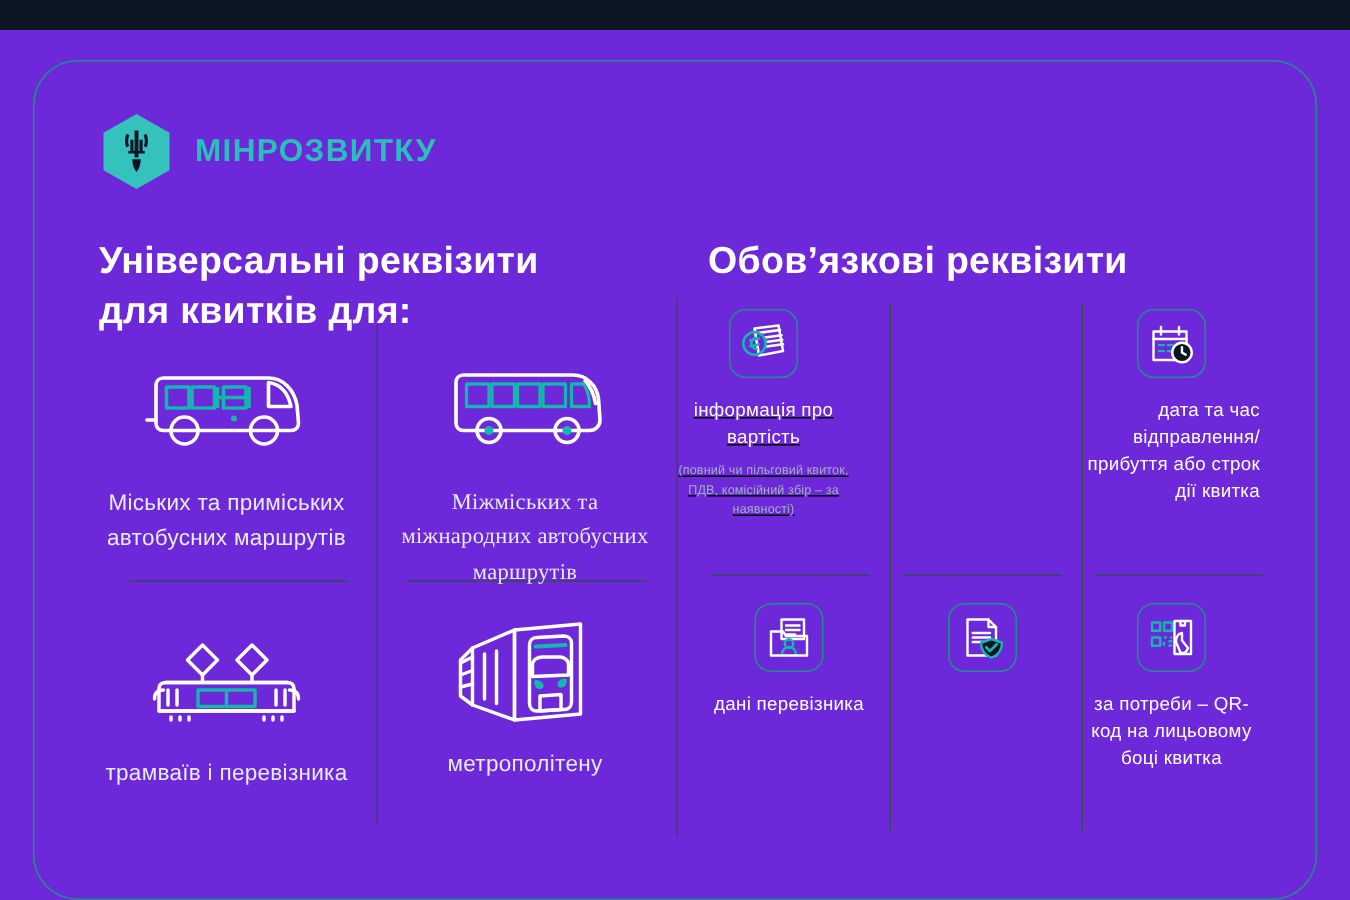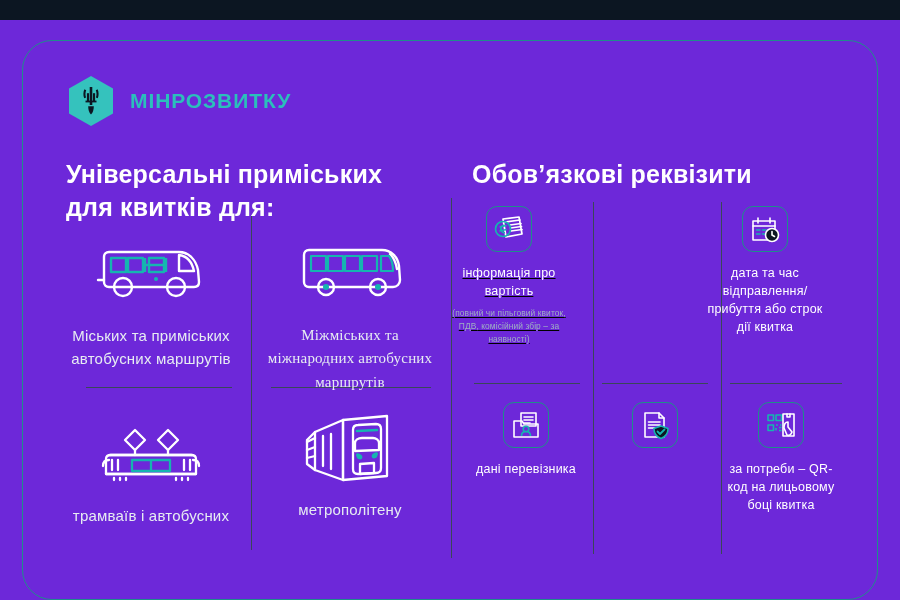--- a/index.html
+++ b/index.html
@@ -148,21 +148,21 @@
   }
   .r-note {
     margin-top: 7px;
     color: #9fb0c2;
     font-size: 8.4px;
     line-height: 1.52;
     letter-spacing: 0.1px;
   }
   .rc-1 { left: 450px; top: 186px; text-decoration: underline; }
   .rc-2 { left: 596px; top: 186px; }
-  .rc-3 { left: 706px; top: 186px; }
+  .rc-3 { left: 722px; top: 186px; text-align: right; }
   .rc-4 { left: 467px; top: 382px; }
   .rc-5 { left: 596px; top: 382px; }
   .rc-6 { left: 722px; top: 382px; }
 </style>
 </head>
 <body>
 
 <div class="poster">
 
   <div class="frame"></div>
@@ -179,21 +179,21 @@
           <path d="M25.0,18.2 L27.1,18.2 L27.1,26.6 L25.0,26.6 Z"></path>
           <path d="M17.5,25.6 L28.5,25.6 L28.5,27.4 L17.5,27.4 Z"></path>
           <path d="M20.2,31.2 L25.8,31.2 C25.8,34.6 24.9,37.4 23,39.6 C21.1,37.4 20.2,34.6 20.2,31.2 Z"></path>
         </g>
       </svg>
     </span>
     <span class="logo-text">МІНРОЗВИТКУ</span>
   </div>
 
   <div class="h-left">
-    <div>Універсальні приміських</div>
+    <div>Універсальні реквізити</div>
     <div>для квитків для:</div>
   </div>
 
   <div class="h-right">Обов’язкові реквізити</div>
 
   <div class="vline v-left-mid"></div>
   <div class="vline v-center"></div>
   <div class="vline v-right-1"></div>
   <div class="vline v-right-2"></div>
 
@@ -262,21 +262,21 @@
           <path d="M24,56 L24,58 M30,56 L30,58 M36,56 L36,58 M86,56 L86,58 M92,56 L92,58 M98,56 L98,58"></path>
           <path d="M13,44 C13,40 15,38 19,38"></path>
           <path d="M109,44 C109,40 107,38 103,38"></path>
         </g>
         <g fill="none" stroke="#15b5b0" stroke-width="2.3" stroke-linejoin="round">
           <rect x="42" y="38" width="38" height="11"></rect>
           <path d="M61,38 L61,49"></path>
         </g>
       </svg>
     </div>
-    <div class="t-label">трамваїв і автобусних</div>
+    <div class="t-label">трамваїв і перевізника</div>
   </div>
 
   <div class="t-cell tc-metro">
     <div class="t-icon">
       <svg width="106" height="76" viewBox="0 0 106 76">
         <g fill="none" stroke="#ffffff" stroke-width="2.3" stroke-linecap="round" stroke-linejoin="round">
           <path d="M46,10 L90,6 L90,66 L46,70 Z"></path>
           <path d="M46,10 L18,22 L18,60 L46,70 Z"></path>
           <path d="M18,22 L10,30 L10,54 L18,60"></path>
           <path d="M26,26 L26,56 M34,24 L34,59"></path>

